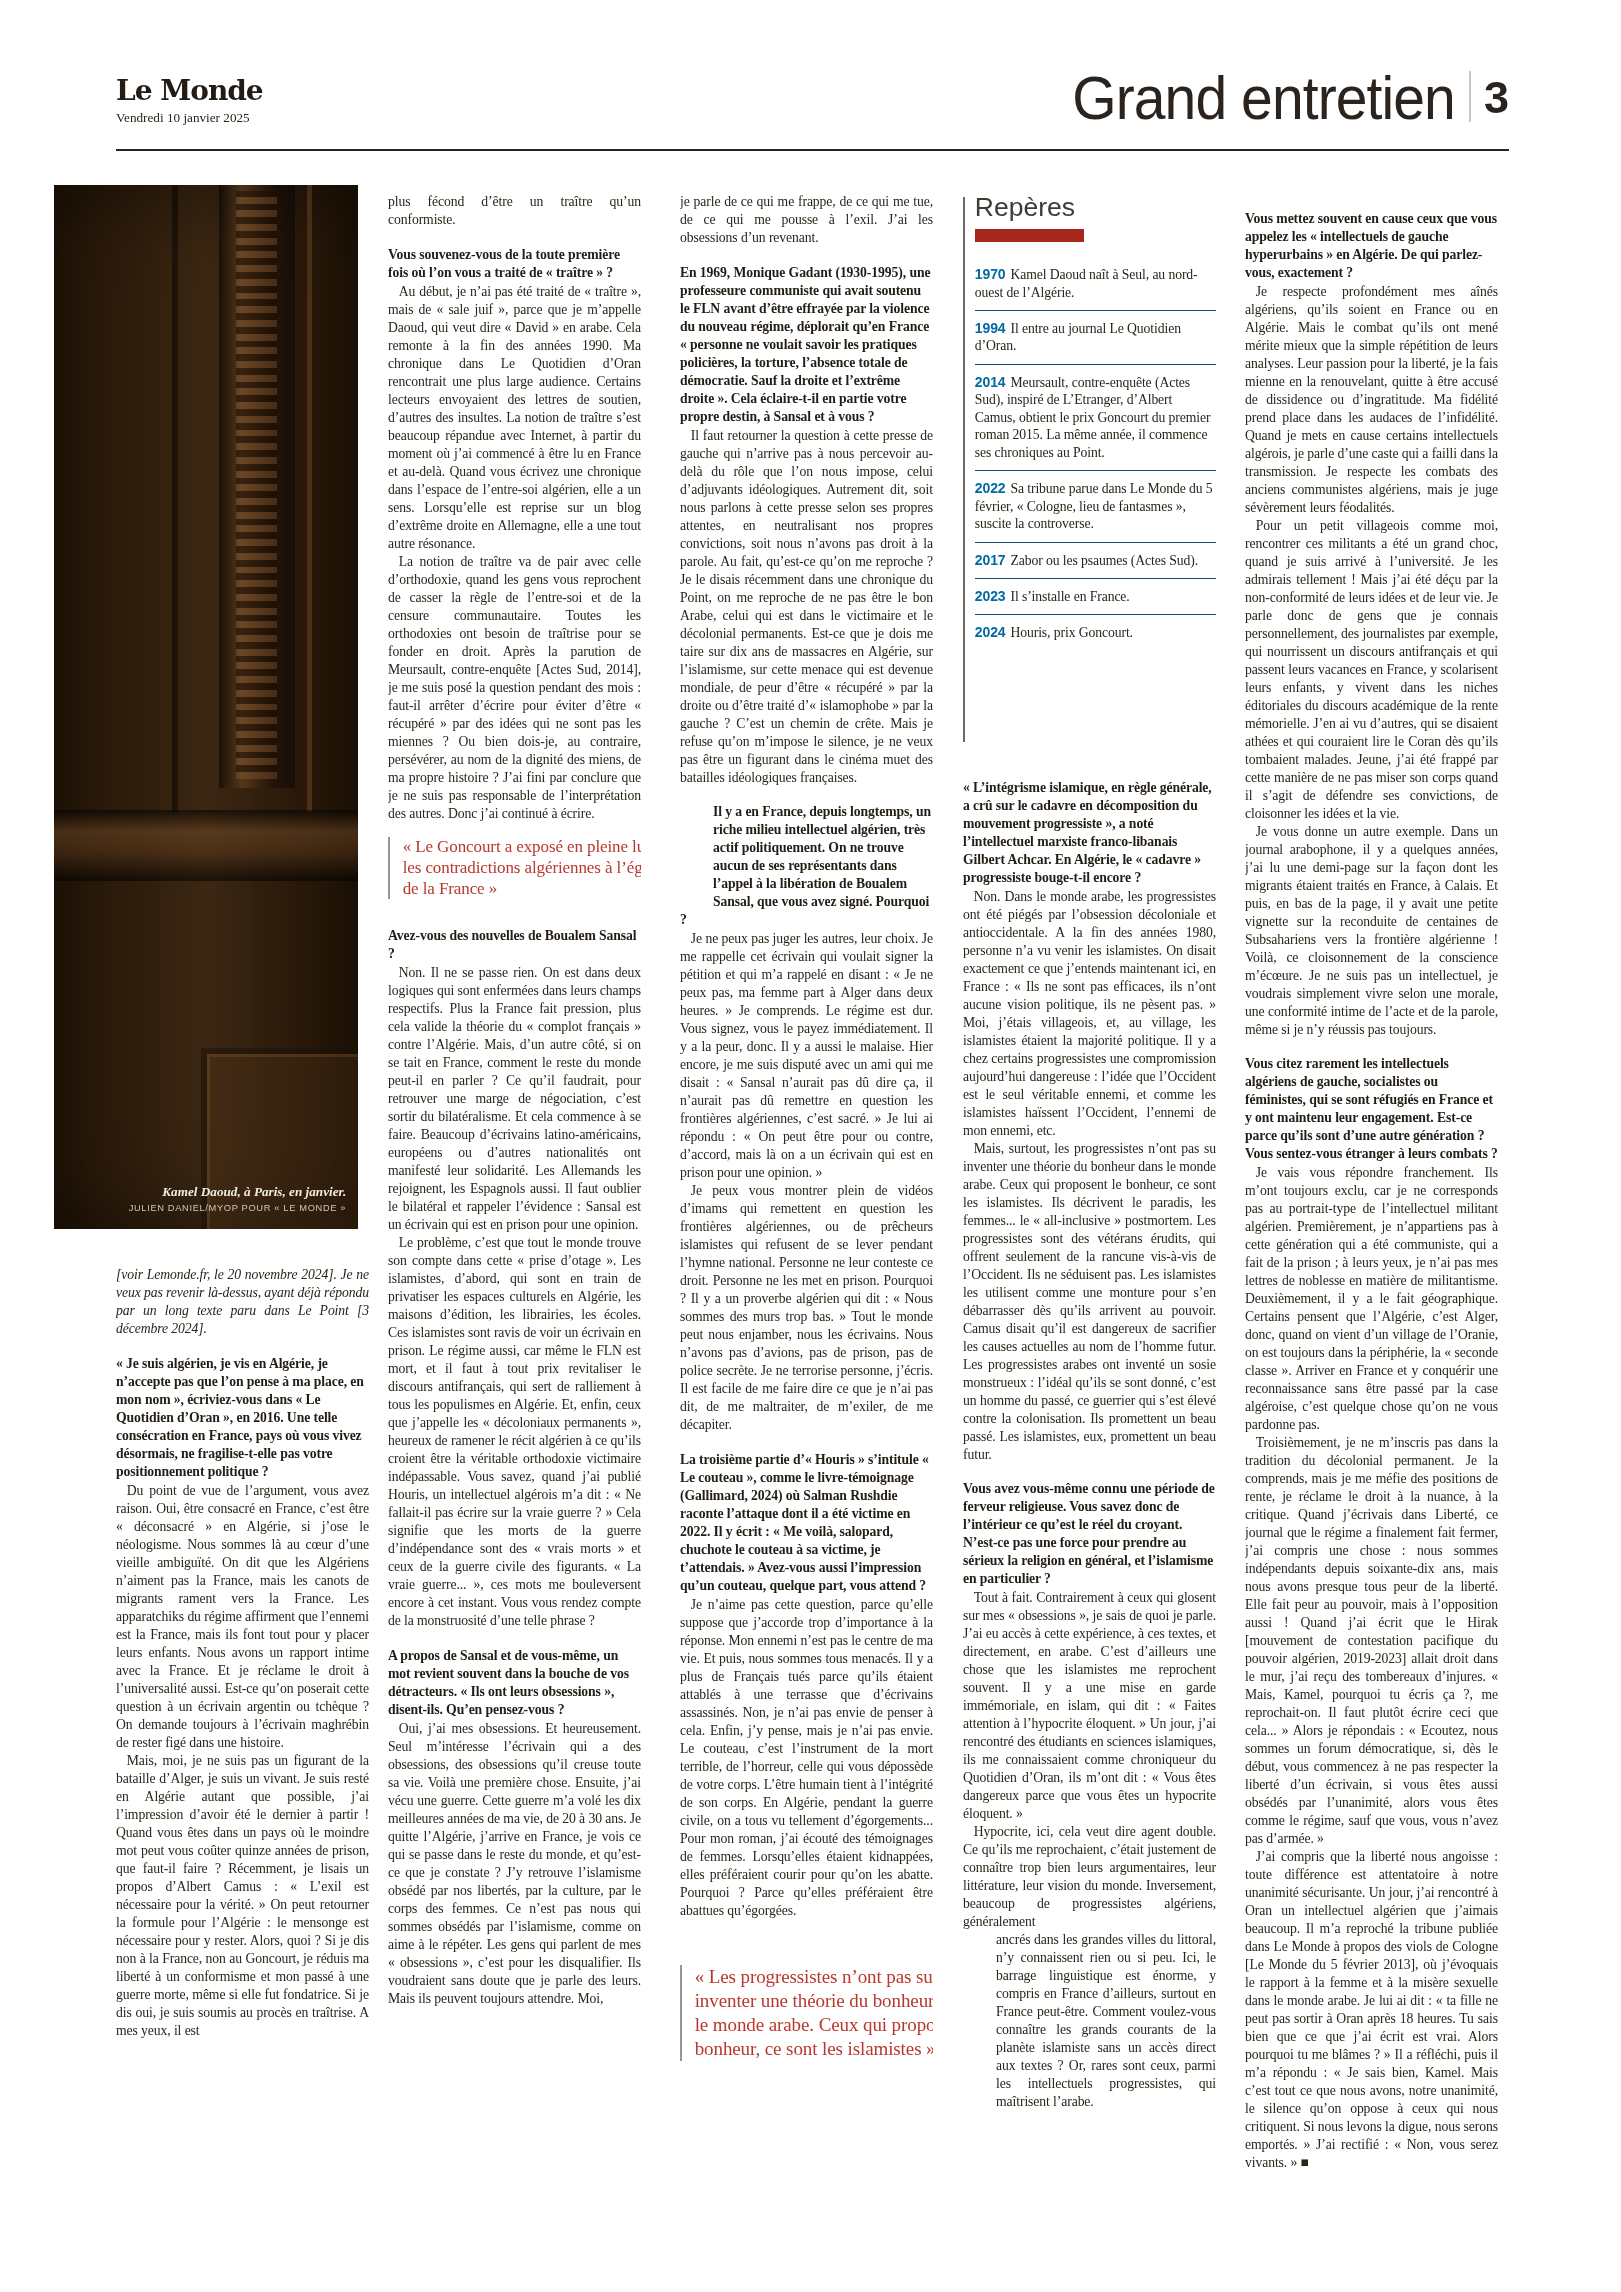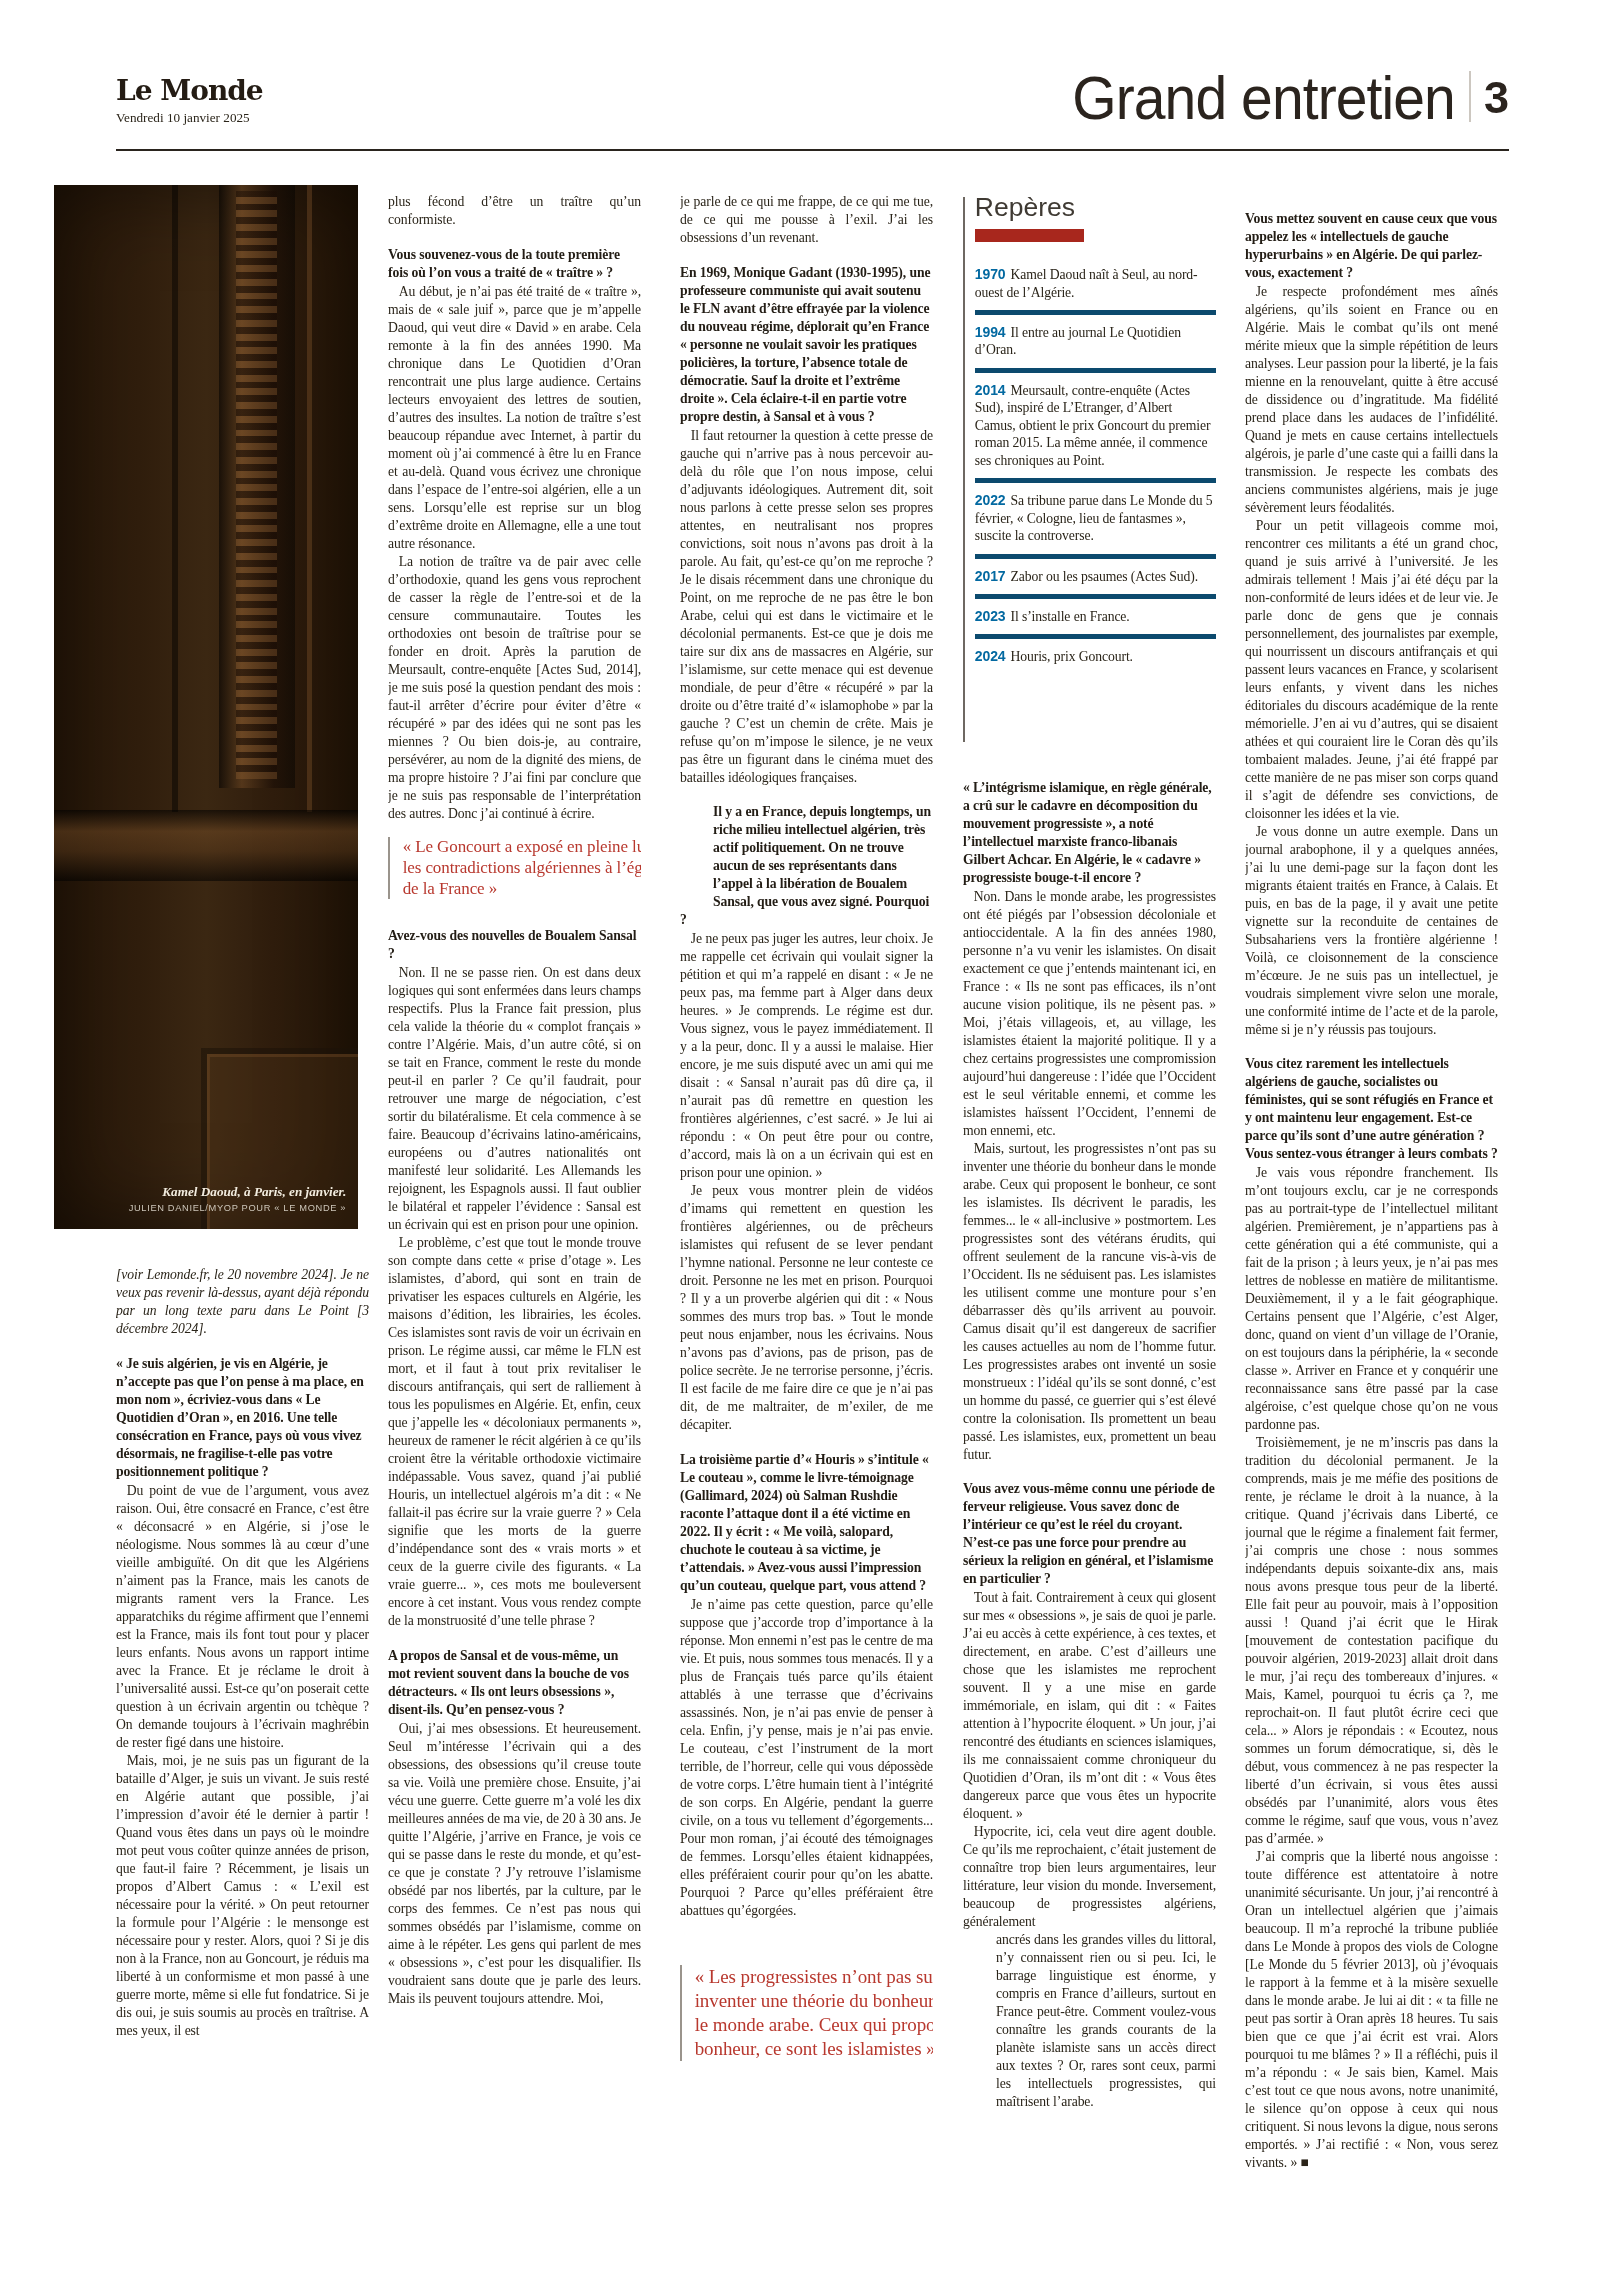--- a/index.html
+++ b/index.html
@@ -62,21 +62,21 @@
   .pq.v2{width:294px;font-size:19px;line-height:24px;margin-top:45px;}
 
   
   .reperes{position:absolute;left:963px;top:193px;width:253px;}
   .reperes .vrule{position:absolute;left:0;top:3.9px;width:2px;height:545px;background:#6e6862;}
   .reperes-inner{padding-left:11.8px;}
   .reperes-title{font-family:"Liberation Sans",sans-serif;font-size:26.5px;font-weight:400;
     color:#3f3a33;line-height:29px;}
   .reperes-band{width:109px;height:12.7px;background:#a8271d;margin:6.9px 0 15.7px;}
   .rep-entry{font-size:13.7px;line-height:17.6px;letter-spacing:-0.1px;padding:8.8px 0;}
-  .rep-entry + .rep-entry{border-top:5px solid #0c4a6e;}
+  .rep-entry + .rep-entry{border-top:1px solid #0c4a6e;}
   .rep-year{font-family:"Liberation Sans",sans-serif;font-weight:bold;font-size:14px;color:#0369a1;margin-right:4.9px;}
 </style>
 </head>
 <body>
 
 <div class="logo">Le Monde</div>
 <div class="date">Vendredi 10 janvier 2025</div>
 <div class="section-block">
   <div class="section-title">Grand entretien</div>
   <div class="section-divider"></div>

